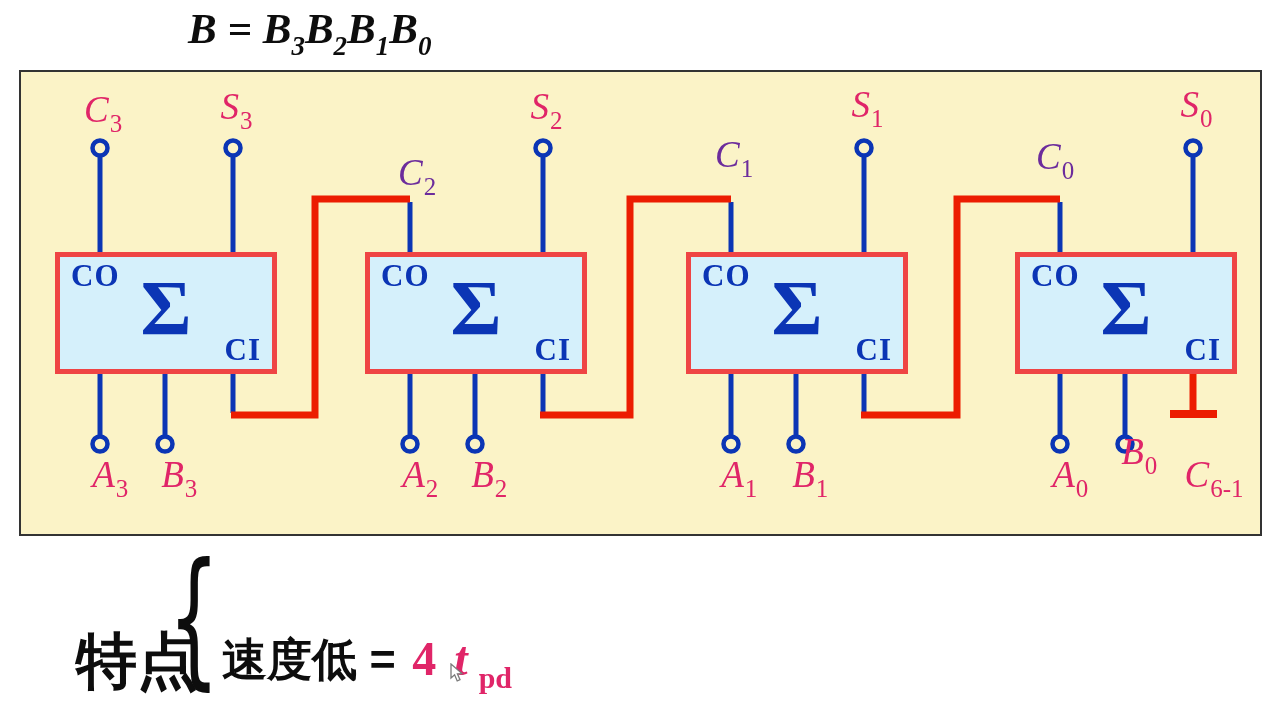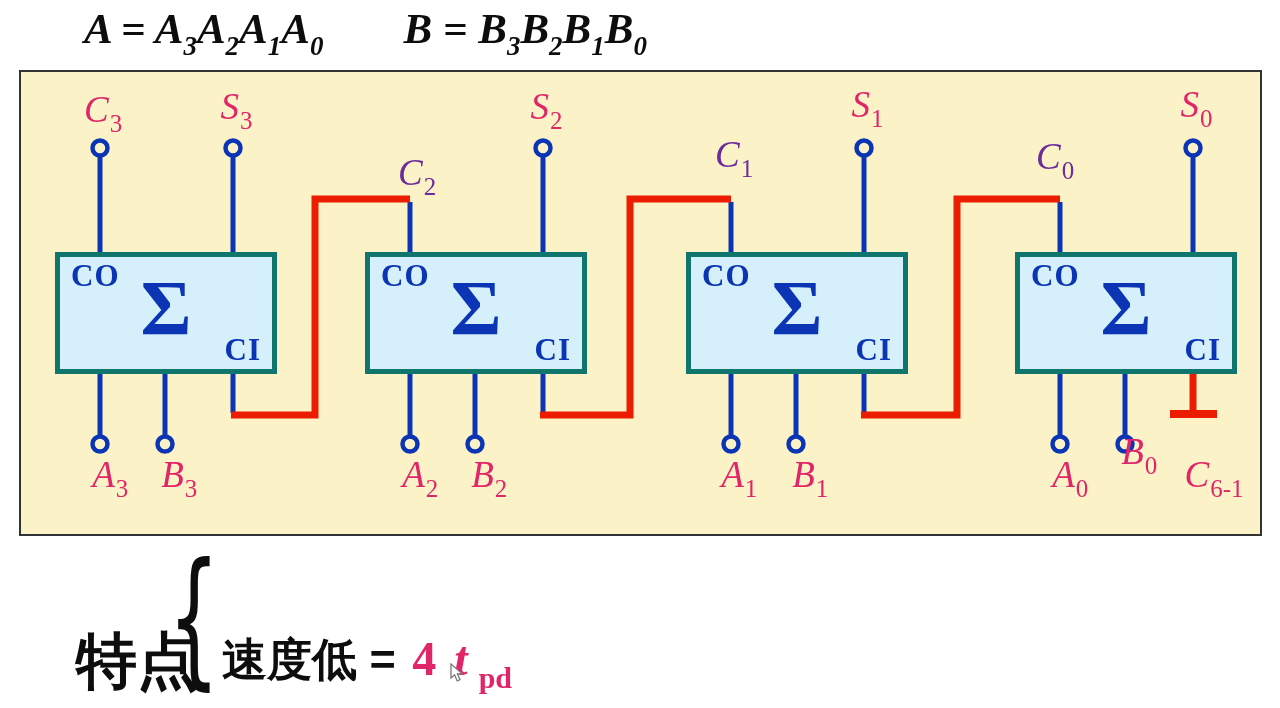--- a/index.html
+++ b/index.html
@@ -7,34 +7,34 @@
     position:relative; width:1280px; height:708px; background:#ffffff;
     font-family:"Liberation Sans","DejaVu Sans",sans-serif; overflow:hidden;
   }
 
   
   .formula-row {
     position:absolute; left:84px; top:0px; display:flex; white-space:pre;
     color:#0d0d0d; font-family:"Liberation Serif","DejaVu Serif",serif;
     font-weight:bold; font-style:italic; font-size:43px; line-height:58px;
   }
-  .formula-b { margin-left:80px;text-align:right; }
+  .formula-b { margin-left:104px;text-align:right; }
   .formula-row .sub { font-size:27px; vertical-align:-12px; line-height:1; }
 
   
   .circuit {
     position:absolute; left:19px; top:70px; width:1243px; height:466px;
     background:#FBF3C7; border:2px solid #333333; box-sizing:border-box;
   }
   .wires { position:absolute; left:0; top:0; }
 
   
   .fa-block {
     position:absolute; top:180px; width:222px; height:122px;
-    background:#D5F0FB; border:5px solid #0f766e; box-sizing:border-box;
+    background:#D5F0FB; border:5px solid #ef4444; box-sizing:border-box;
     color:#0B35B5; font-family:"Liberation Serif","DejaVu Serif",serif; font-weight:bold;
   }
   .fa-co { position:absolute; left:11px; top:1px;  font-size:31px; letter-spacing:1px; }
   .fa-ci { position:absolute; right:11px; bottom:1px; font-size:31px; letter-spacing:1px; }
   .fa-sigma {
     position:absolute; left:50%; top:50%; transform:translate(-50%,-56%);
     font-size:78px; line-height:1;
   }
 
   
@@ -77,21 +77,20 @@
     font-size:30px; font-weight:bold; vertical-align:-13px;margin-left:11px;
   }
   .cursor-icon { position:absolute; left:449px; top:663px; }
 </style>
 </head>
 <body>
 
 <div class="page">
 
   <div class="formula-row">
-    <div><span>A</span><span> = </span><span>A</span><span class="sub">3</span><span>A</span><span class="sub">2</span><span>A</span><span class="sub">1</span><span>A</span><span class="sub">0</span></div>
     <div class="formula-b"><span>B</span><span> = </span><span>B</span><span class="sub">3</span><span>B</span><span class="sub">2</span><span>B</span><span class="sub">1</span><span>B</span><span class="sub">0</span></div>
   </div>
 
   <div class="circuit">
 
     <svg class="wires" width="1239" height="462" viewBox="0 0 1239 462">
 
       <line x1="79" y1="82" x2="79" y2="186" stroke="#0B35B5" stroke-width="5"></line>
       <line x1="212" y1="82" x2="212" y2="186" stroke="#0B35B5" stroke-width="5"></line>
       <line x1="522" y1="82" x2="522" y2="186" stroke="#0B35B5" stroke-width="5"></line>

